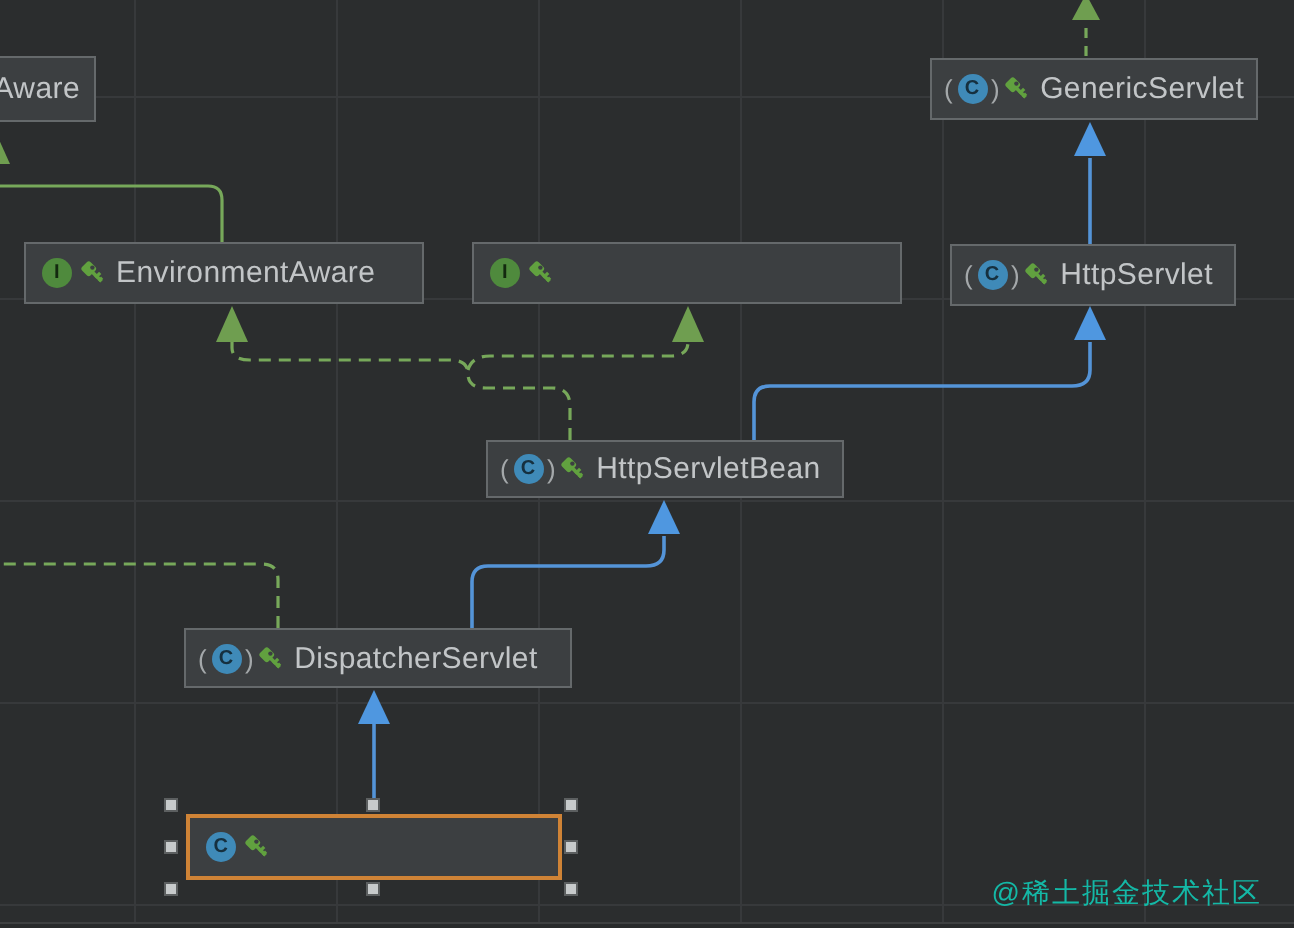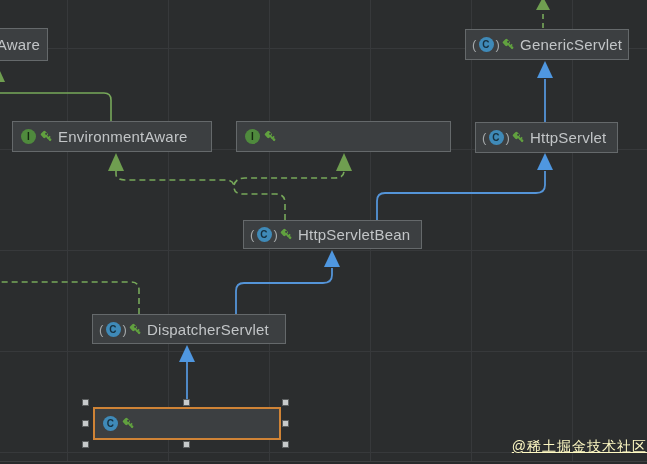--- a/index.html
+++ b/index.html
@@ -37,22 +37,22 @@
   .circle-interface{background:#4f8a3d;color:#13290f;}
   .key-icon{flex:0 0 auto;display:block;}
   .node-aware{justify-content:flex-end;padding-right:7px;}
   .node-aware .node-label{text-align:right;}
   .node-selected{border:2px solid #cf8336;height:33px;}
   .handle{
     position:absolute;width:7px;height:7px;
     background:#c7cacb;border:1px solid #5c5f60;box-sizing:border-box;
   }
   .watermark{
-    position:absolute;right:0;top:438px;
-    color:#fef9c3;font-size:14px;letter-spacing:1px;text-decoration:underline;
+    position:absolute;right:16px;top:438px;
+    color:#14b8a6;font-size:14px;letter-spacing:1px;
   }
   .bottom-strip{
     position:absolute;left:0;top:461px;width:647px;height:3px;
     background:#282a2b;border-top:1px solid #3e4041;
   }
 </style>
 </head>
 <body>
 
 <div class="canvas"></div>

